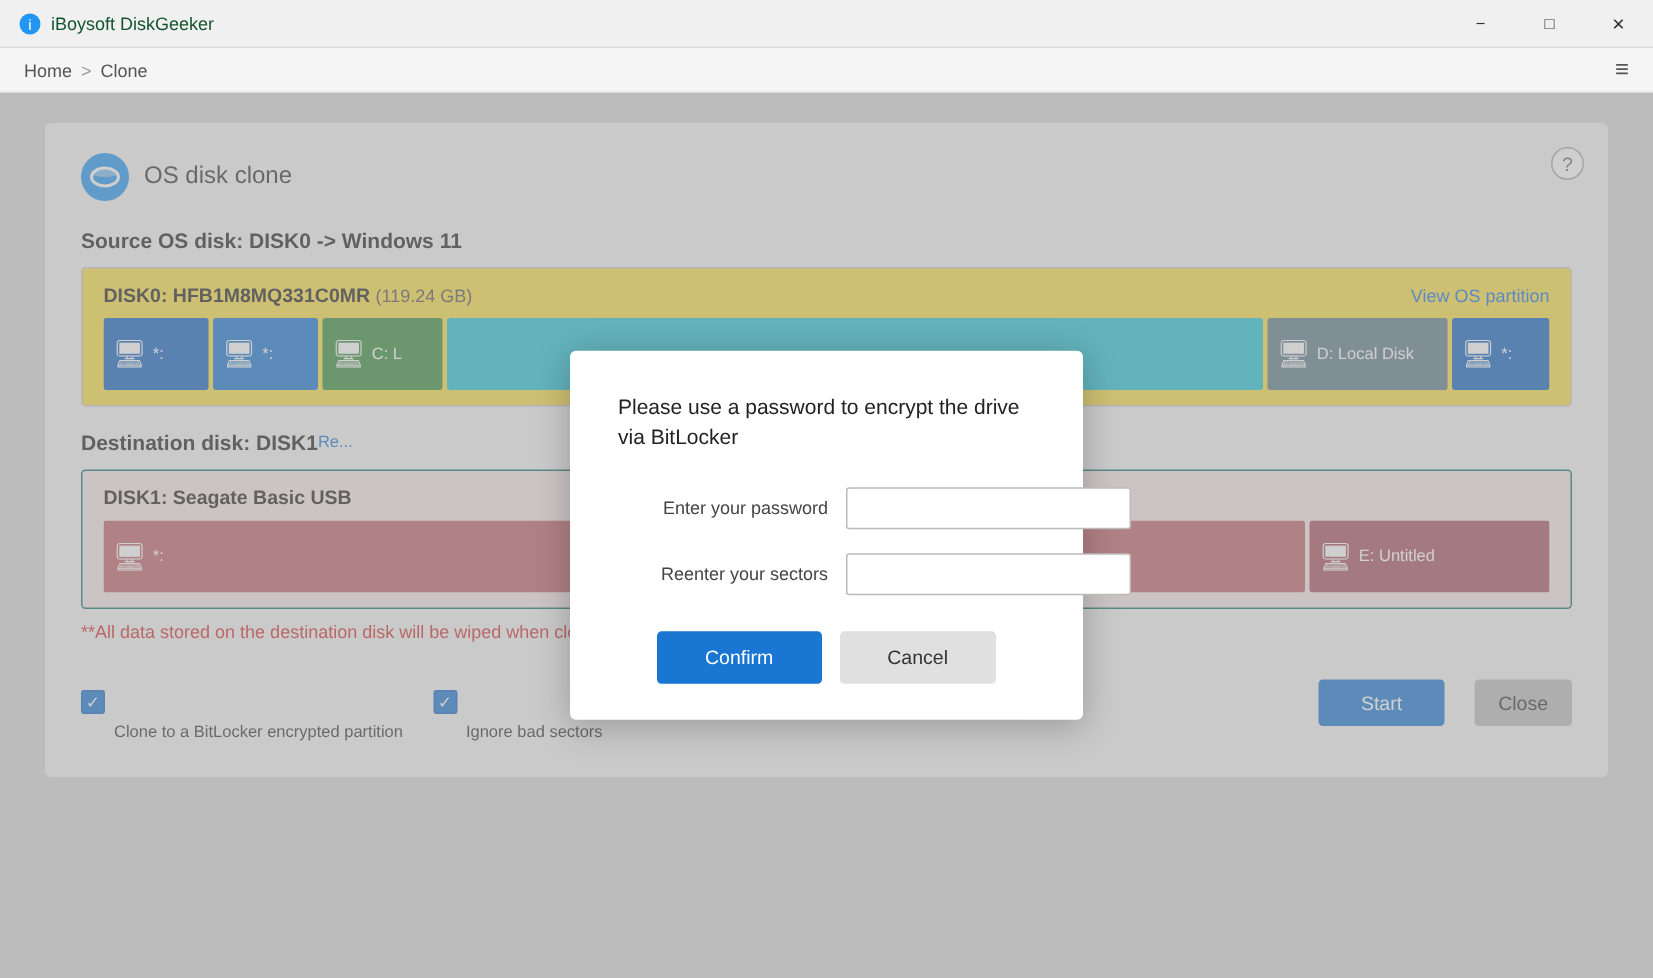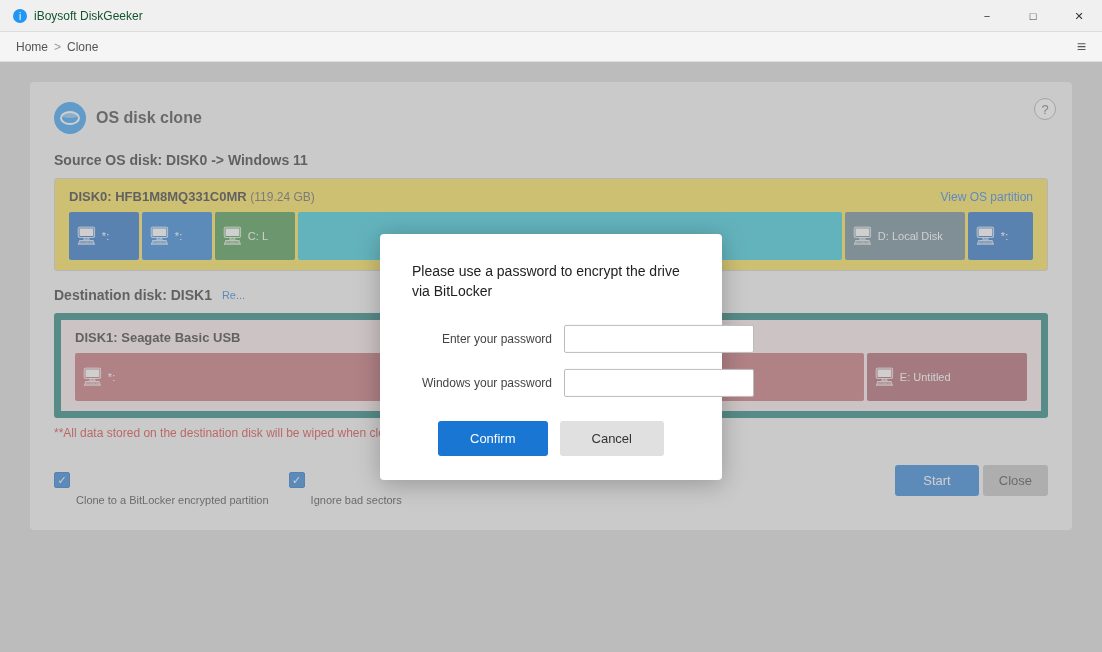--- a/index.html
+++ b/index.html
@@ -102,21 +102,21 @@
       background: #2196F3;
       border-radius: 50%;
       display: flex;
       align-items: center;
       justify-content: center;
       color: white;
       font-size: 16px;
     }
     .card-title {
       font-size: 16px;
-      font-weight: 700;
+      font-weight: 400;
       color: #333;
     }
     .help-btn {
       position: absolute;
       right: 16px;
       top: 16px;
       width: 22px;
       height: 22px;
       border: 1px solid #aaa;
       border-radius: 50%;
@@ -195,21 +195,21 @@
     .part-blue-dark { background: #1565C0; flex: 0 0 70px; }
     .part-blue-mid  { background: #1976D2; flex: 0 0 70px; }
     .part-green     { background: #388E3C; flex: 0 0 80px; }
     .part-teal      { background: #26C6DA; flex: 1; }
     .part-gray      { background: #607D8B; flex: 0 0 120px; }
     .part-blue-right{ background: #1565C0; flex: 0 0 65px; }
 
     
     .disk-container-dest {
       background: #f8e8e8;
-      border: 7px solid #0f766e;
+      border: 1px solid #0f766e;
       border-radius: 3px;
       padding: 10px 14px;
       margin-bottom: 8px;
     }
     .part-pink { background: #c0626a; flex: 1; }
     .part-pink2 { background: #a85560; flex: 0 0 160px; }
 
     
     .warning-text {
       color: #d32f2f;
@@ -241,21 +241,21 @@
       justify-content: center;
       color: white;
       font-size: 11px;
       flex-shrink: 0;
     }
     .checkbox-label { font-size: 11px; color: #333; margin-top: 40px; }
 
     .bottom-buttons {
       margin-left: auto;
       display: flex;
-      gap: 4px;
+      gap: 20px;
     }
     .btn-start {
       background: #1976D2;
       color: white;
       border: none;
       padding: 8px 28px;
       border-radius: 3px;
       font-size: 13px;
       cursor: pointer;
     }
@@ -341,21 +341,21 @@
       padding: 10px 32px;
       border-radius: 3px;
       font-size: 13px;
       cursor: pointer;
       min-width: 90px;
     }
 
     .dest-section-title {
       display: flex;
       align-items: center;
-      gap: 10px;
+      gap: 0;
       margin-bottom: 10px;
     }
     .dest-rescan {
       font-size: 11px;
       color: #1976D2;
       cursor: pointer;
     }
   </style>
 </head>
 <body>
@@ -474,21 +474,21 @@
   <div class="overlay"></div>
 
   <div class="dialog">
     <div class="dialog-title">Please use a password to encrypt the drive via BitLocker</div>
 
     <div class="dialog-field">
       <label class="dialog-field-label">Enter your password</label>
       <input class="dialog-input" type="password" style="">
     </div>
     <div class="dialog-field">
-      <label class="dialog-field-label">Windows your password</label>
+      <label class="dialog-field-label">Reenter your sectors</label>
       <input class="dialog-input" type="password" style="">
     </div>
 
     <div class="dialog-buttons">
       <button class="btn-confirm">Confirm</button>
       <button class="btn-cancel">Cancel</button>
     </div>
   </div>
 
 </div>

